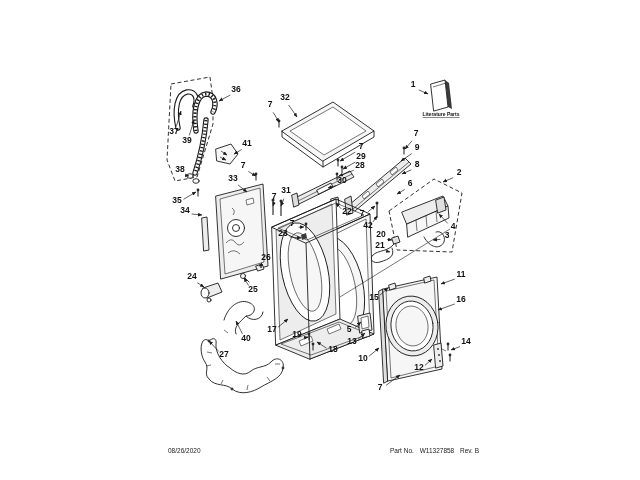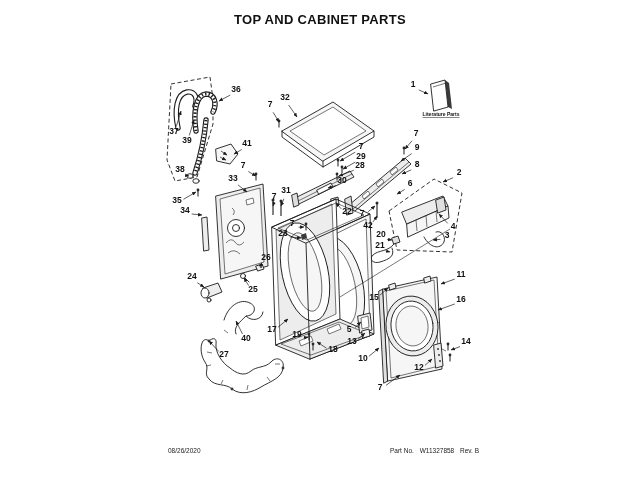--- a/index.html
+++ b/index.html
@@ -22,21 +22,20 @@
   .leader{stroke:#1c1c1c;stroke-width:.7;}
   .callout{font:bold 8.5px "Liberation Sans",sans-serif;fill:#111;text-anchor:middle;}
   .littext{font:bold 5px "Liberation Sans",sans-serif;fill:#111;text-anchor:middle;
            text-decoration:underline;}
 </style>
 </head>
 <body>
 
 <div class="page">
 
-  <div class="title">TOP AND CABINET PARTS</div>
 
   <svg width="640" height="480" viewBox="0 0 640 480">
     <defs>
       <marker id="arw" markerWidth="7" markerHeight="6" refX="5.6" refY="2.6" orient="auto">
         <path d="M0,0 L6,2.6 L0,5.2 Z" fill="#1c1c1c"></path>
       </marker>
       <g id="scr">
         <circle cx="0" cy="0" r="1.4" fill="#2a2a2a"></circle>
         <line x1="0" y1="1" x2="0" y2="6.5" stroke="#1c1c1c" stroke-width="1"></line>
       </g>

